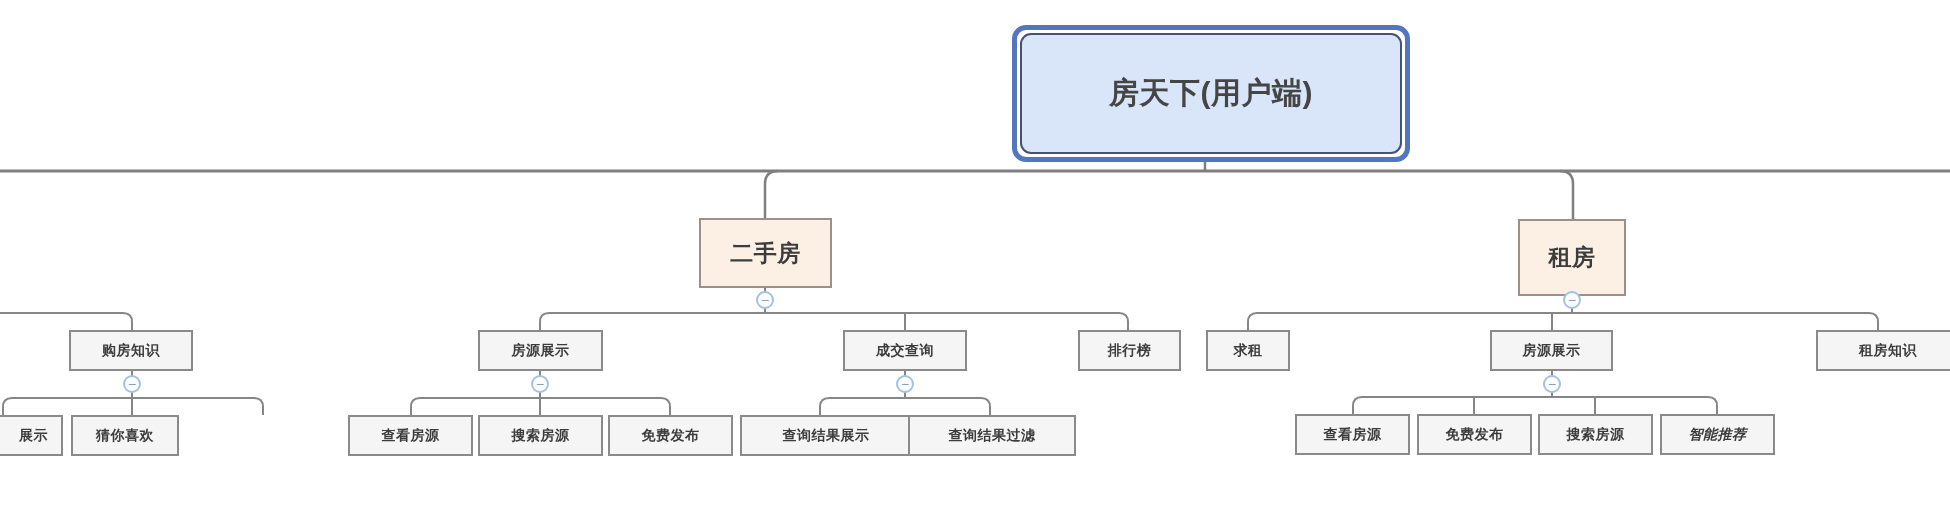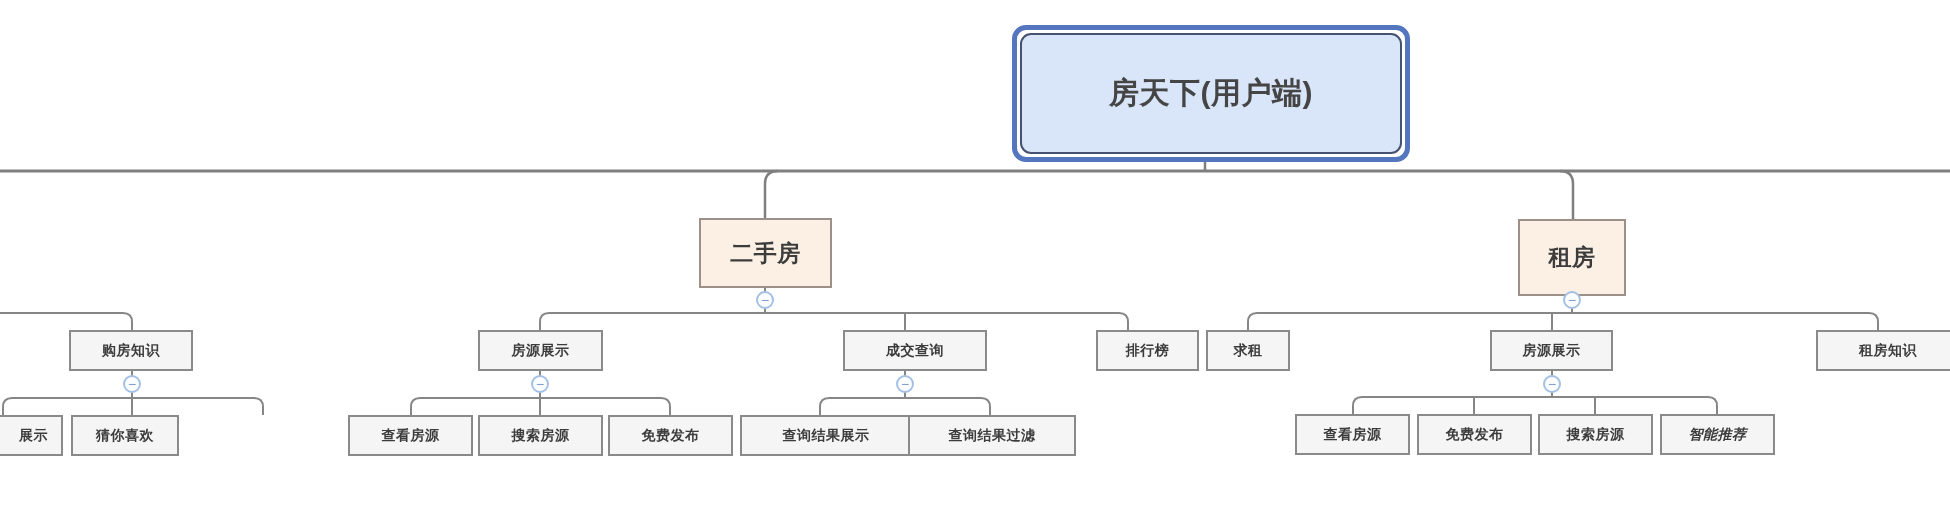--- a/index.html
+++ b/index.html
@@ -125,22 +125,22 @@
 
   <div class="node root-outer" style="left:1012px;top:25px;width:398px;height:137px;">
     <div class="root-inner">房天下(用户端)</div>
   </div>
 
   <div class="node branch" style="left:699px;top:218px;width:133px;height:70px;">二手房</div>
   <div class="node branch" style="left:1518px;top:219px;width:108px;height:77px;">租房</div>
 
   <div class="node leaf" style="left:69px;top:330px;width:124px;">购房知识</div>
   <div class="node leaf" style="left:478px;top:330px;width:125px;">房源展示</div>
-  <div class="node leaf" style="left:843px;top:330px;width:144px;">成交查询</div>
-  <div class="node leaf" style="left:1078px;top:330px;width:103px;margin-left:18px;">排行榜</div>
+  <div class="node leaf" style="left:843px;top:330px;width:124px;">成交查询</div>
+  <div class="node leaf" style="left:1078px;top:330px;width:103px;">排行榜</div>
   <div class="node leaf" style="left:1206px;top:330px;width:84px;">求租</div>
   <div class="node leaf" style="left:1490px;top:330px;width:123px;">房源展示</div>
   <div class="node leaf" style="left:1816px;top:330px;width:144px;">租房知识</div>
 
   <div class="node leaf cut-left" style="left:-60px;top:415px;width:123px;">展示</div>
   <div class="node leaf" style="left:71px;top:415px;width:108px;">猜你喜欢</div>
   <div class="node leaf" style="left:348px;top:415px;width:125px;">查看房源</div>
   <div class="node leaf" style="left:478px;top:415px;width:125px;">搜索房源</div>
   <div class="node leaf" style="left:608px;top:415px;width:125px;">免费发布</div>
   <div class="node leaf" style="left:740px;top:415px;width:172px;">查询结果展示</div>

